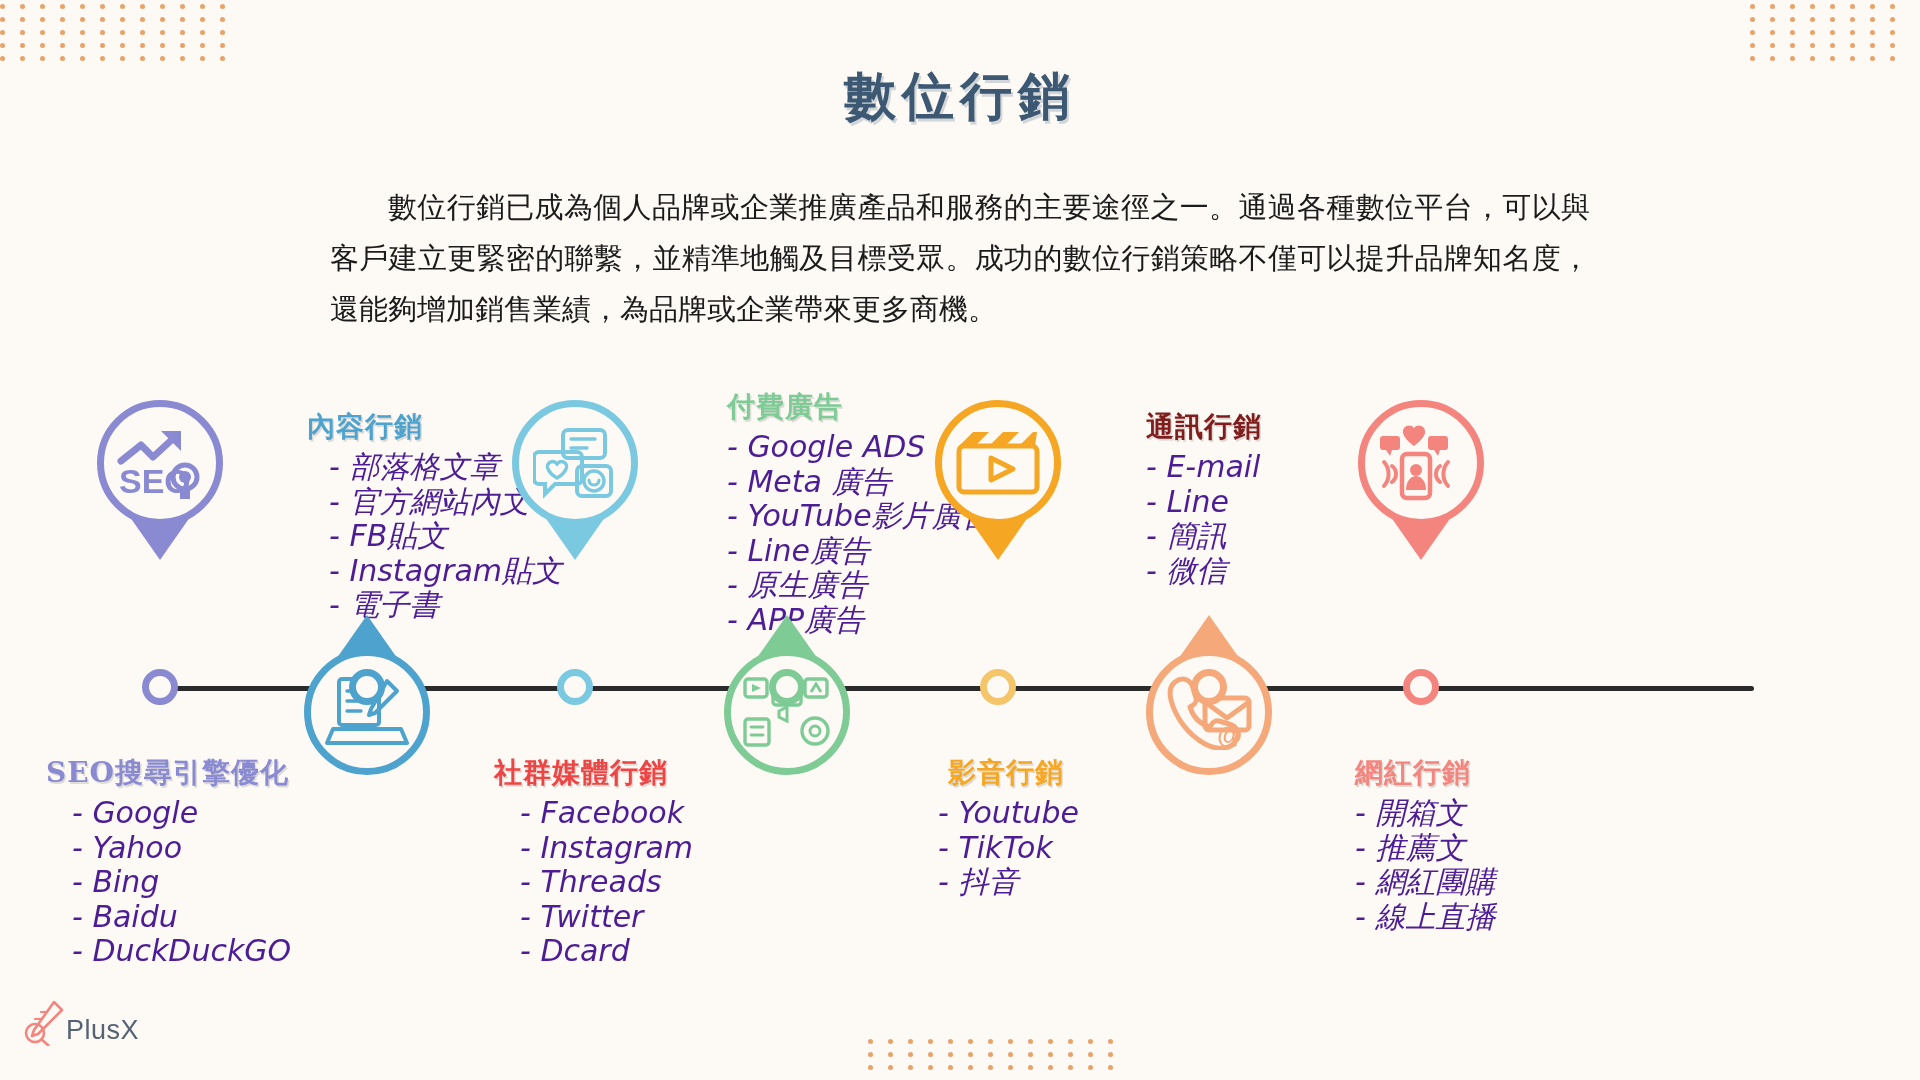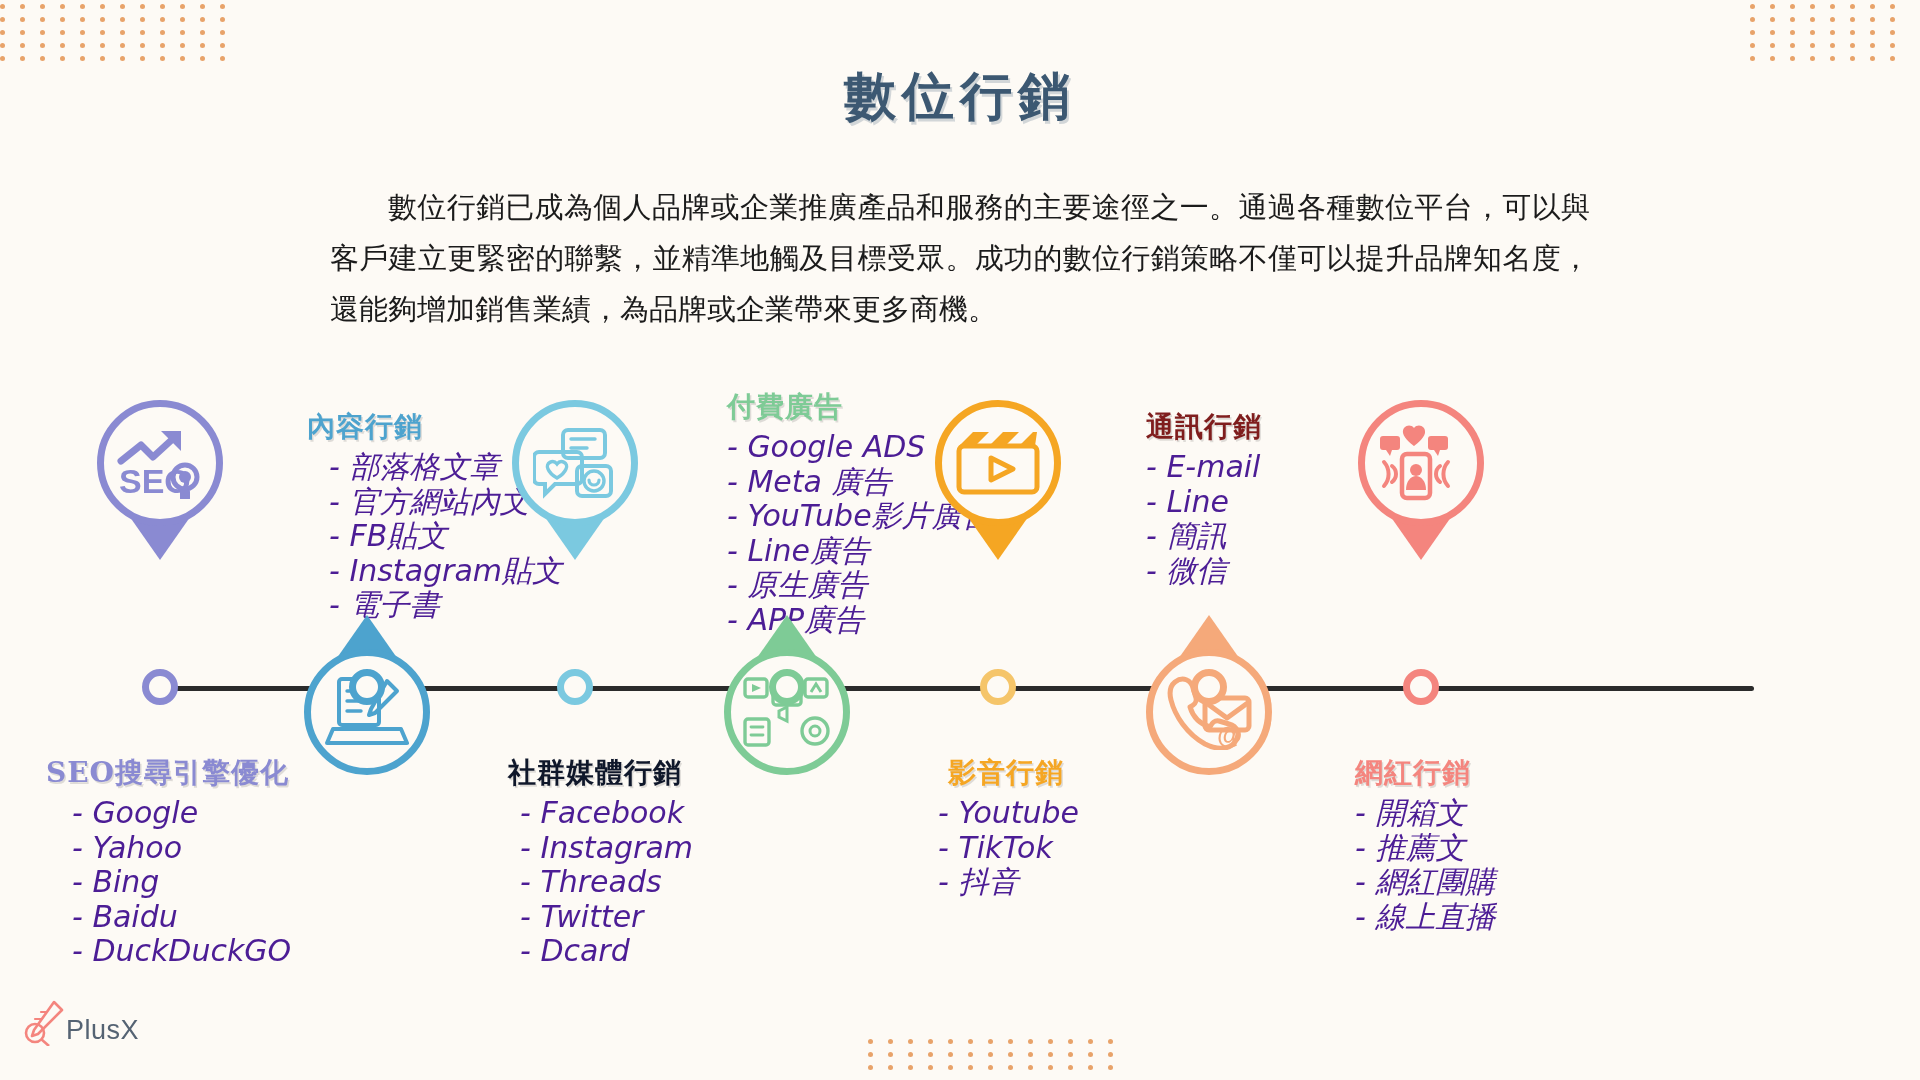--- a/index.html
+++ b/index.html
@@ -418,21 +418,21 @@
         <div class="heading" style="color: rgb(77, 163, 206); margin-left: 4px;">內容行銷</div>
         <ul>
           <li>部落格文章</li>
           <li>官方網站內文</li>
           <li>FB貼文</li>
           <li>Instagram貼文</li>
           <li>電子書</li>
         </ul>
       </div>
       <div class="block indent" style="left: 494px; top: 754px;">
-        <div class="heading" style="color: #0f172a; margin-left: 14px;">社群媒體行銷</div>
+        <div class="heading" style="color: #ef4444; margin-left: 0px;">社群媒體行銷</div>
         <ul>
           <li>Facebook</li>
           <li>Instagram</li>
           <li>Threads</li>
           <li>Twitter</li>
           <li>Dcard</li>
         </ul>
       </div>
       <div class="block" style="left: 727px; top: 388px;">
         <div class="heading" style="color: rgb(126, 203, 150); margin-left: 0px;">付費廣告</div>

